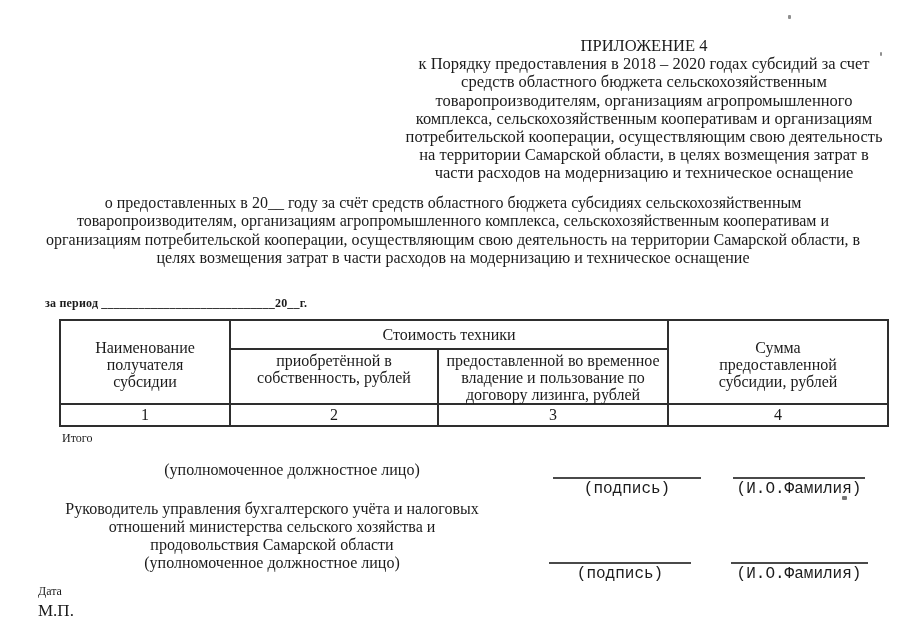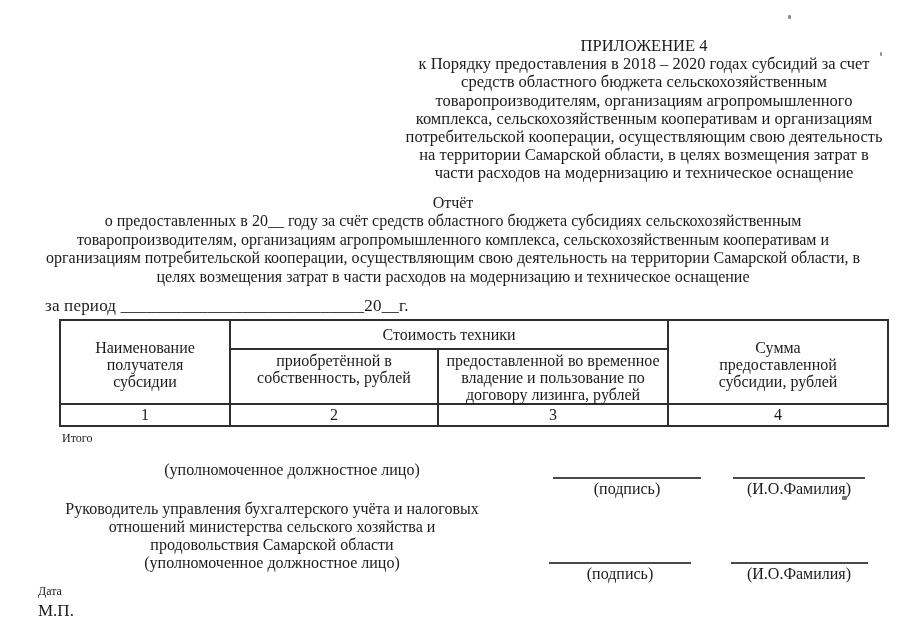--- a/index.html
+++ b/index.html
@@ -24,21 +24,21 @@
 
   
   .report {
     position: absolute; left: 33px; top: 194px; width: 840px;
     text-align: center; font-size: 16px; line-height: 18.4px;
   }
 
   
   .period {
     position: absolute; left: 45px; top: 296px;
-    font-size: 17px; letter-spacing: 0.2px; white-space: nowrap;
+    font-size: 12px; letter-spacing: 0.2px; white-space: nowrap; font-weight: bold;
   }
 
   
   table.subsidy {
     position: absolute; left: 59px; top: 319px;
     border-collapse: collapse; table-layout: fixed;
     width: 828px; font-size: 16px; line-height: 17px;
   }
   table.subsidy td {
     border: 2px solid #2e2e2e;
@@ -62,21 +62,21 @@
   .sig-block { position: absolute; text-align: center; font-size: 16px; line-height: 18px; }
   .sig1 { left: 52px; top: 461px; width: 480px; }
   .sig2 { left: 52px; top: 500px; width: 440px; line-height: 18px; }
 
   .sigline { position: absolute; height: 0; border-top: 2px solid #4a4a4a; }
   .sigline-1a { left: 553px; top: 477px; width: 148px; }
   .sigline-1b { left: 733px; top: 477px; width: 132px; }
   .sigline-2a { left: 549px; top: 562px; width: 142px; }
   .sigline-2b { left: 731px; top: 562px; width: 137px; }
 
-  .siglabel { position: absolute; text-align: center; font-size: 16px; }
+  .siglabel { position: absolute; text-align: center; font-size: 16px; font-family: Liberation Mono, monospace; }
   .siglabel-1a { left: 545px; top: 480px; width: 164px; }
   .siglabel-1b { left: 715px; top: 480px; width: 168px; }
   .siglabel-2a { left: 541px; top: 565px; width: 158px; }
   .siglabel-2b { left: 713px; top: 565px; width: 172px; }
 
   
   .date-label  { position: absolute; left: 38px; top: 584px; font-size: 12px; }
   .stamp-label { position: absolute; left: 38px; top: 601px; font-size: 17px; }
 
   
@@ -99,21 +99,20 @@
     <div class="multiline">к Порядку предоставления в 2018 – 2020 годах субсидий за счет
 средств областного бюджета сельскохозяйственным
 товаропроизводителям, организациям агропромышленного
 комплекса, сельскохозяйственным кооперативам и организациям
 потребительской кооперации, осуществляющим свою деятельность
 на территории Самарской области, в целях возмещения затрат в
 части расходов на модернизацию и техническое оснащение</div>
   </div>
 
   <div class="report">
-    <div>Отчёт</div>
     <div class="multiline">о предоставленных в 20__ году за счёт средств областного бюджета субсидиях сельскохозяйственным
 товаропроизводителям, организациям агропромышленного комплекса, сельскохозяйственным кооперативам и
 организациям потребительской кооперации, осуществляющим свою деятельность на территории Самарской области, в
 целях возмещения затрат в части расходов на модернизацию и техническое оснащение</div>
   </div>
 
   <div class="period">за период ____________________________20__г.</div>
 
   <table class="subsidy">
     <colgroup>

